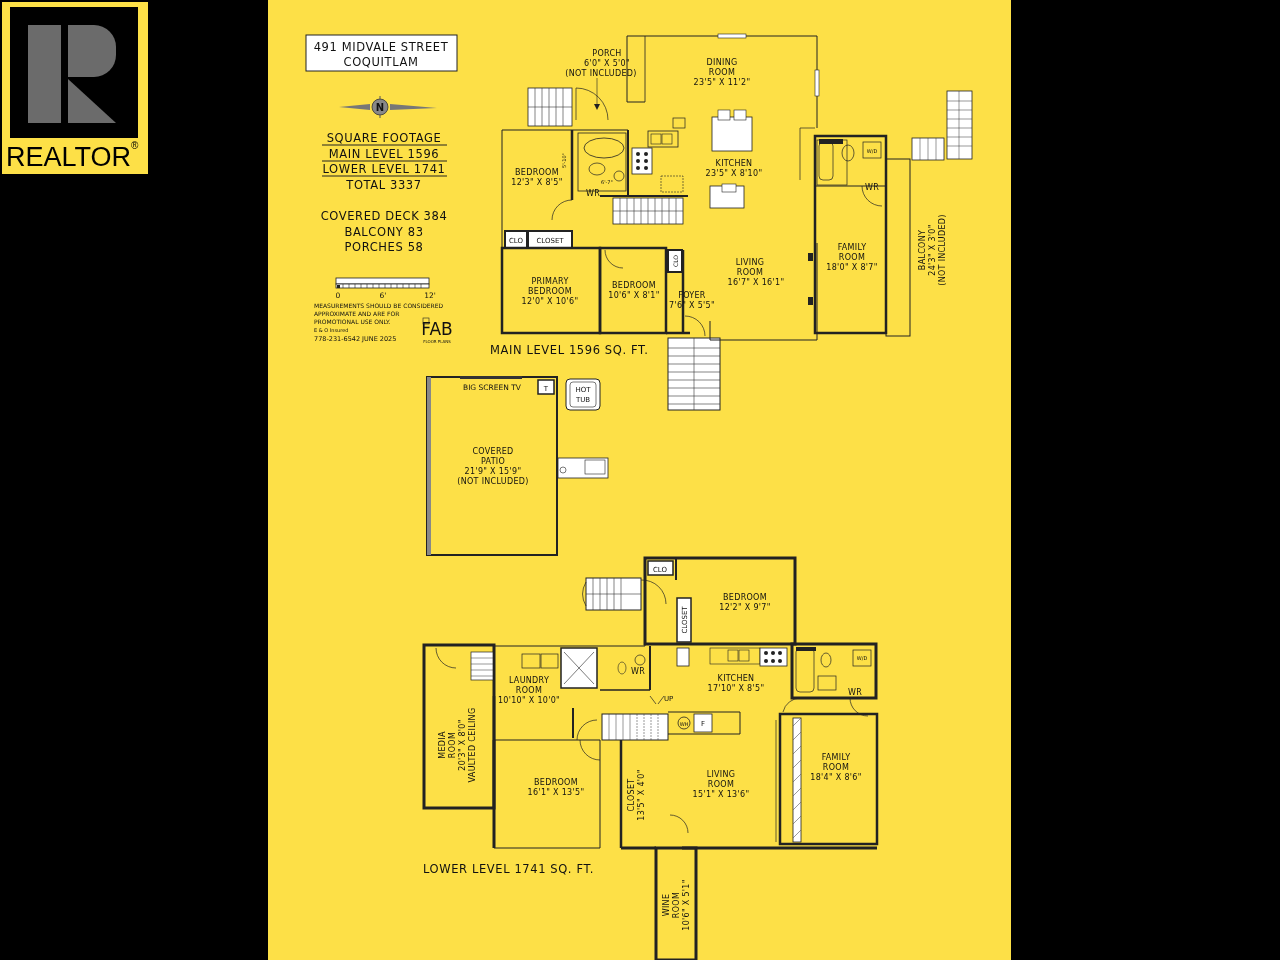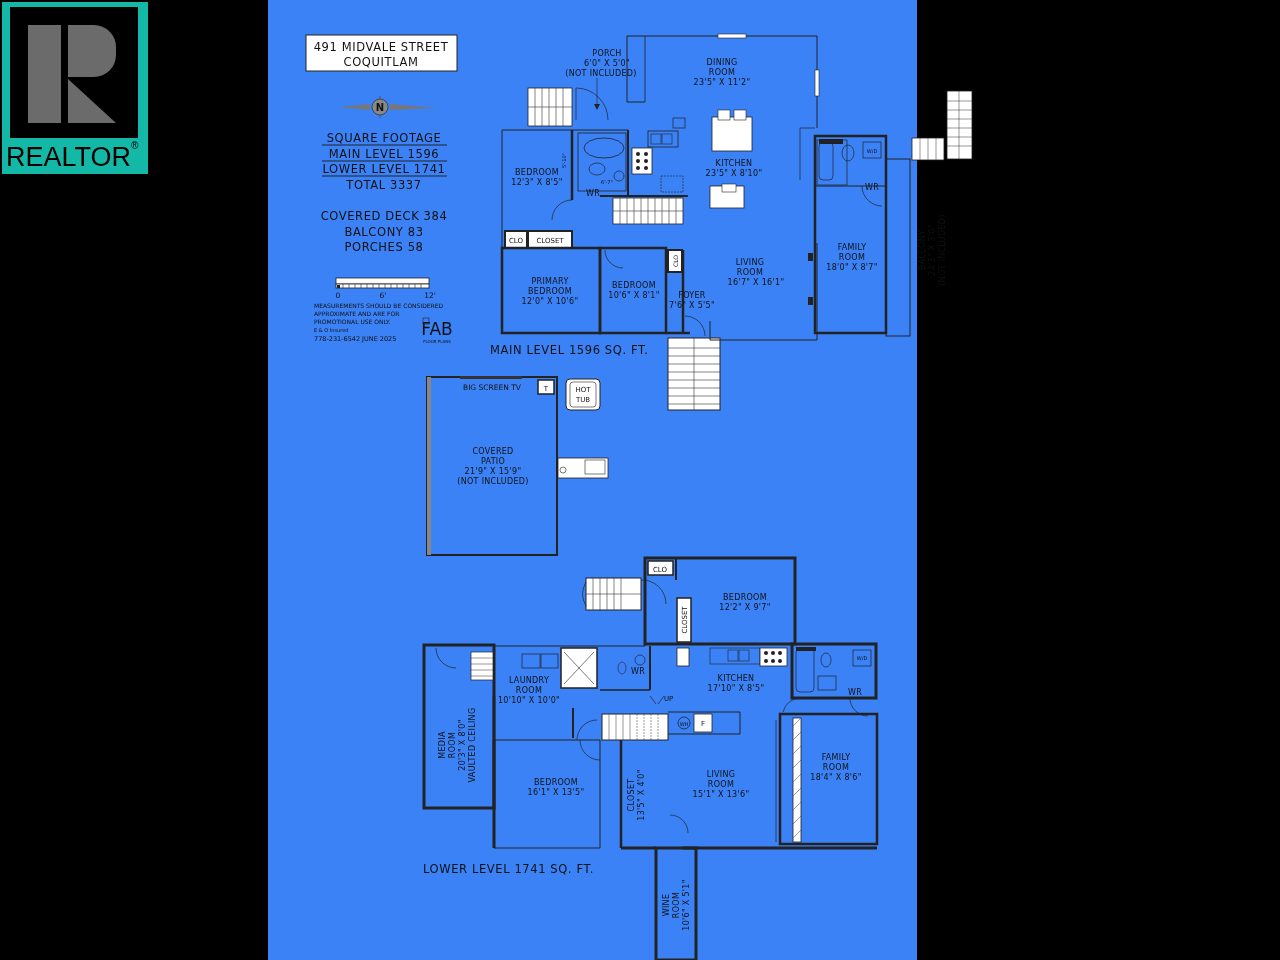--- a/index.html
+++ b/index.html
@@ -1,25 +1,25 @@
 <!DOCTYPE html>
 <html><head>
   <meta charset="utf-8">
   <style>
     html, body { margin: 0; padding: 0; background: #000; }
     body { width: 1280px; height: 960px; position: relative; overflow: hidden; font-family: "DejaVu Sans", sans-serif; }
-    .realtor-logo { position: absolute; left: 2px; top: 2px; width: 146px; height: 172px; background: #14b8a6; }
+    .realtor-logo { position: absolute; left: 2px; top: 2px; width: 146px; height: 172px; background: #fde047; }
     .realtor-logo .inner { position: absolute; left: 8px; top: 5px; width: 128px; height: 131px; background: #000; }
     .realtor-logo .r-stem { position: absolute; left: 18px; top: 18px; width: 33px; height: 98px; background: #6b6b6b; }
     .realtor-logo .r-bowl { position: absolute; left: 58px; top: 18px; width: 48px; height: 52px; background: #6b6b6b; border-radius: 0 22px 22px 0; }
     .realtor-logo .r-leg { position: absolute; left: 58px; top: 72px; width: 0; height: 0; border-left: 0 solid transparent; border-top: 44px solid #6b6b6b; border-right: 48px solid transparent; transform: scaleY(-1); }
     .realtor-logo .word { position: absolute; left: 4px; top: 140px; font-family: "Liberation Sans", sans-serif; font-size: 27px; color: #000; letter-spacing: 0px; font-weight: normal; }
     .realtor-logo .reg { font-size: 10px; vertical-align: top; position: relative; top: -2px; }
 
-    .page { position: absolute; left: 268px; top: 0; width: 649px; height: 960px; background: #3b82f6; }
+    .page { position: absolute; left: 268px; top: 0; width: 743px; height: 960px; background: #fde047; }
     svg.plan { position: absolute; left: 0; top: 0; }
     .t { font-family: "DejaVu Sans", sans-serif; fill: #111; }
     .lbl { font-size: 8px; letter-spacing: 0.3px; }
     .big { font-size: 11.5px; letter-spacing: 0.6px; }
     .wline { fill: none; stroke: #222; stroke-width: 1; }
     .door { fill: none; stroke: #222; stroke-width: 0.7; }
   </style>
 </head>
 <body>
 

